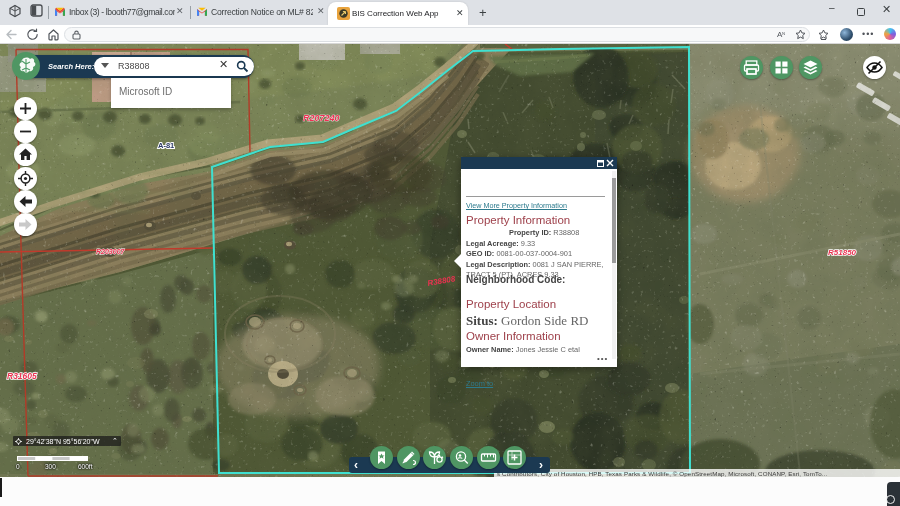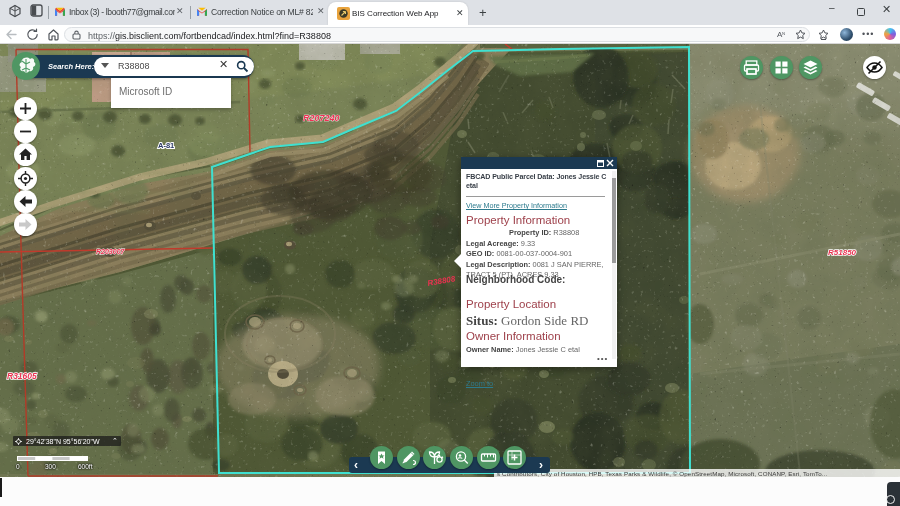--- a/index.html
+++ b/index.html
@@ -75,21 +75,20 @@
       <path d="M11.2 6.5a4.7 4.7 0 1 1-1.4-3.3M10.5 1v2.5H8" fill="none" stroke="#50545a" stroke-width="1.2" stroke-linecap="round"></path>
     </svg>
   <svg class="abs" style="left:47px;top:3px" width="13" height="13" viewBox="0 0 13 13">
       <path d="M2 6L6.5 2 11 6v5a.8.8 0 0 1-.8.8H8V8H5v3.8H2.8A.8.8 0 0 1 2 11z" fill="none" stroke="#50545a" stroke-width="1.2" stroke-linejoin="round"></path>
     </svg>
   <div style="position:absolute;left:64px;top:2px;width:746px;height:15px;border-radius:8px;background:#f7f8f9;border:1px solid #dcdfe3;"></div>
   <svg class="abs" style="left:72px;top:5px" width="9" height="10" viewBox="0 0 9 10">
       <rect x="1" y="4" width="7" height="5" rx="1" fill="none" stroke="#5f6368" stroke-width="1.1"></rect>
       <path d="M2.8 4V2.8a1.7 1.7 0 0 1 3.4 0V4" fill="none" stroke="#5f6368" stroke-width="1.1"></path>
     </svg>
-  <div style="position:absolute;left:88px;top:6px;font-size:9px;color:#202124;"><span style="color:#5f6368">https://</span>gis.bisclient.com/fortbendcad/index.html?find=R38808</div>
   <div style="position:absolute;left:777px;top:5px;font-size:8px;color:#50545a;">A<span style="font-size:6px">ᴺ</span></div>
   <svg class="abs" style="left:795px;top:4px" width="11" height="11" viewBox="0 0 11 11">
       <path d="M5.5 1l1.4 2.9 3.1.4-2.3 2.2.6 3.1-2.8-1.5-2.8 1.5.6-3.1L1 4.3l3.1-.4z" fill="none" stroke="#50545a" stroke-width="1"></path>
     </svg>
   <svg class="abs" style="left:818px;top:4px" width="11" height="11" viewBox="0 0 11 11">
       <path d="M5.5 1l1.4 2.9 3.1.4-2.3 2.2.6 3.1-2.8-1.5-2.8 1.5.6-3.1L1 4.3l3.1-.4z" fill="none" stroke="#50545a" stroke-width="1"></path>
       <path d="M3 10.5h5" stroke="#50545a"></path>
     </svg>
   <div style="position:absolute;left:840px;top:3px;width:13px;height:13px;border-radius:50%;background:radial-gradient(circle at 35% 35%, #8fb6d9, #30506e 60%, #1b2d40);"></div>
   <div style="position:absolute;left:862px;top:4px;font-size:9px;color:#50545a;letter-spacing:1px;">•••</div>
@@ -637,21 +636,20 @@
   <div class="abs" style="left:461px;top:113px;width:156px;height:210px;background:#fff;box-shadow:0 2px 8px rgba(0,0,0,0.4);font-family:'Liberation Sans',sans-serif;">
     <div class="abs" style="left:0;top:0;width:156px;height:12px;background:#1b3952;"></div>
     <svg class="abs" style="right:13px;top:3px" width="7" height="7" viewBox="0 0 7 7">
         <rect x="0.5" y="0.5" width="6" height="6" fill="none" stroke="#fff" stroke-width="1"></rect>
         <rect x="0.5" y="0.5" width="6" height="2" fill="#fff"></rect>
       </svg>
     <svg class="abs" style="right:3px;top:2px" width="8" height="8" viewBox="0 0 8 8">
         <path d="M1 1l6 6M7 1L1 7" stroke="#fff" stroke-width="1.4"></path>
       </svg>
     <div class="abs" style="left:-7px;top:97px;width:0;height:0;border-top:7px solid transparent;border-bottom:7px solid transparent;border-right:7px solid #fff;"></div>
-    <div class="abs" style="left:5px;top:16px;width:147px;font-size:7.1px;letter-spacing:-0.1px;font-weight:bold;color:#373e47;line-height:9px;">FBCAD Public Parcel Data: Jones Jessie C etal</div>
     <div class="abs" style="left:5px;top:39px;width:139px;height:0.8px;background:#9a9a9a;"></div>
     <div class="abs" style="left:5px;top:44px;font-size:7.2px;color:#2c7a8d;text-decoration:underline;">View More Property Information</div>
     <div class="abs" style="left:5px;top:57px;font-size:11.5px;color:#9e414b;">Property Information</div>
     <div class="abs" style="left:5px;top:71px;font-size:7.4px;color:#666;margin-left:43px;"><b style="color:#444">Property ID:</b> R38808</div>
     <div class="abs" style="left:5px;top:81.5px;font-size:7.4px;color:#666;"><b style="color:#444">Legal Acreage:</b> 9.33</div>
     <div class="abs" style="left:5px;top:92px;font-size:7.4px;color:#666;"><b style="color:#444">GEO ID:</b> 0081-00-037-0004-901</div>
     <div class="abs" style="left:5px;top:102.5px;width:142px;font-size:7.4px;color:#666;line-height:10.4px;"><b style="color:#444">Legal Description:</b> 0081 J SAN PIERRE, TRACT 5 (PT), ACRES 9.33</div>
     <div class="abs" style="left:5px;top:117px;font-size:10px;font-weight:bold;color:#444;">Neighborhood Code:</div>
     <div class="abs" style="left:5px;top:141px;font-size:11.5px;color:#9e414b;text-align:right;">Property Location</div>
     <div class="abs" style="left:5px;top:156px;font-size:13px;color:#666;font-family:Liberation Serif, serif;"><b style="color:#444">Situs:</b> Gordon Side RD</div>

